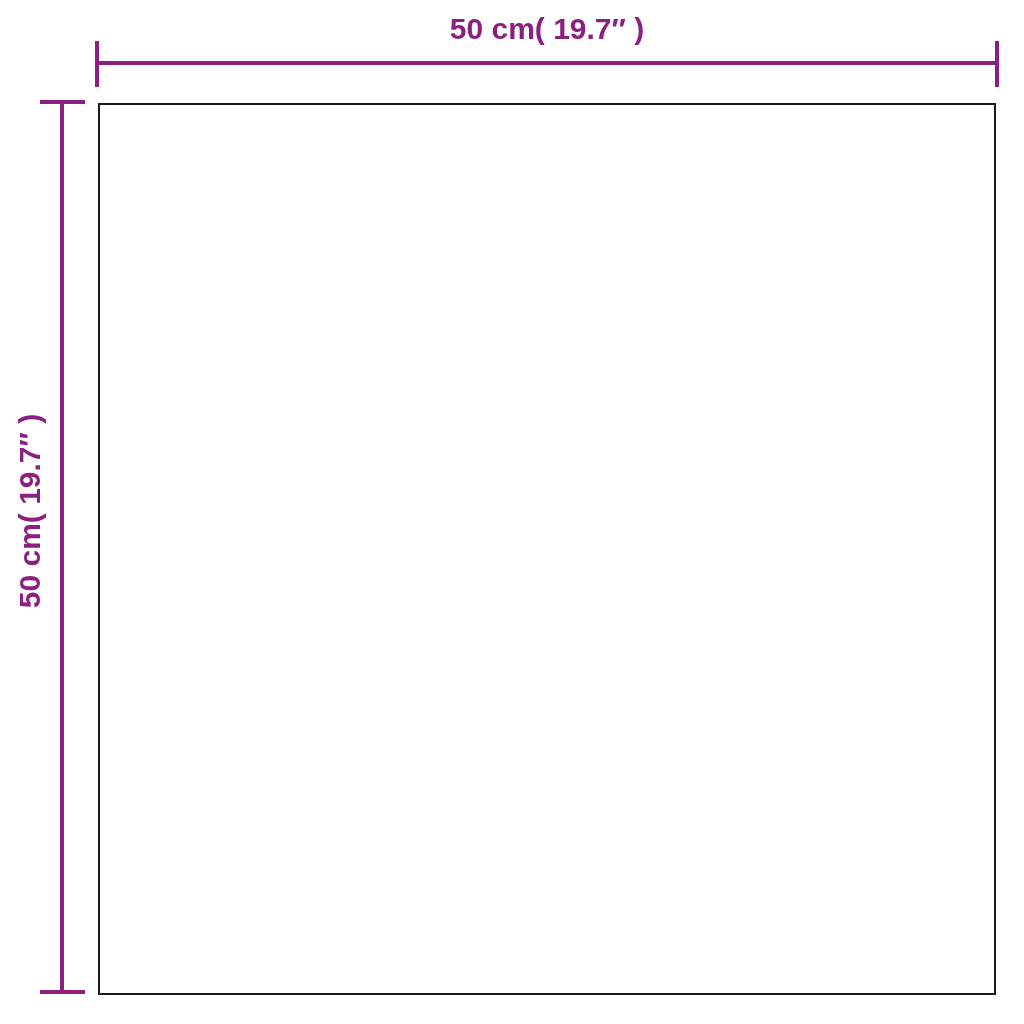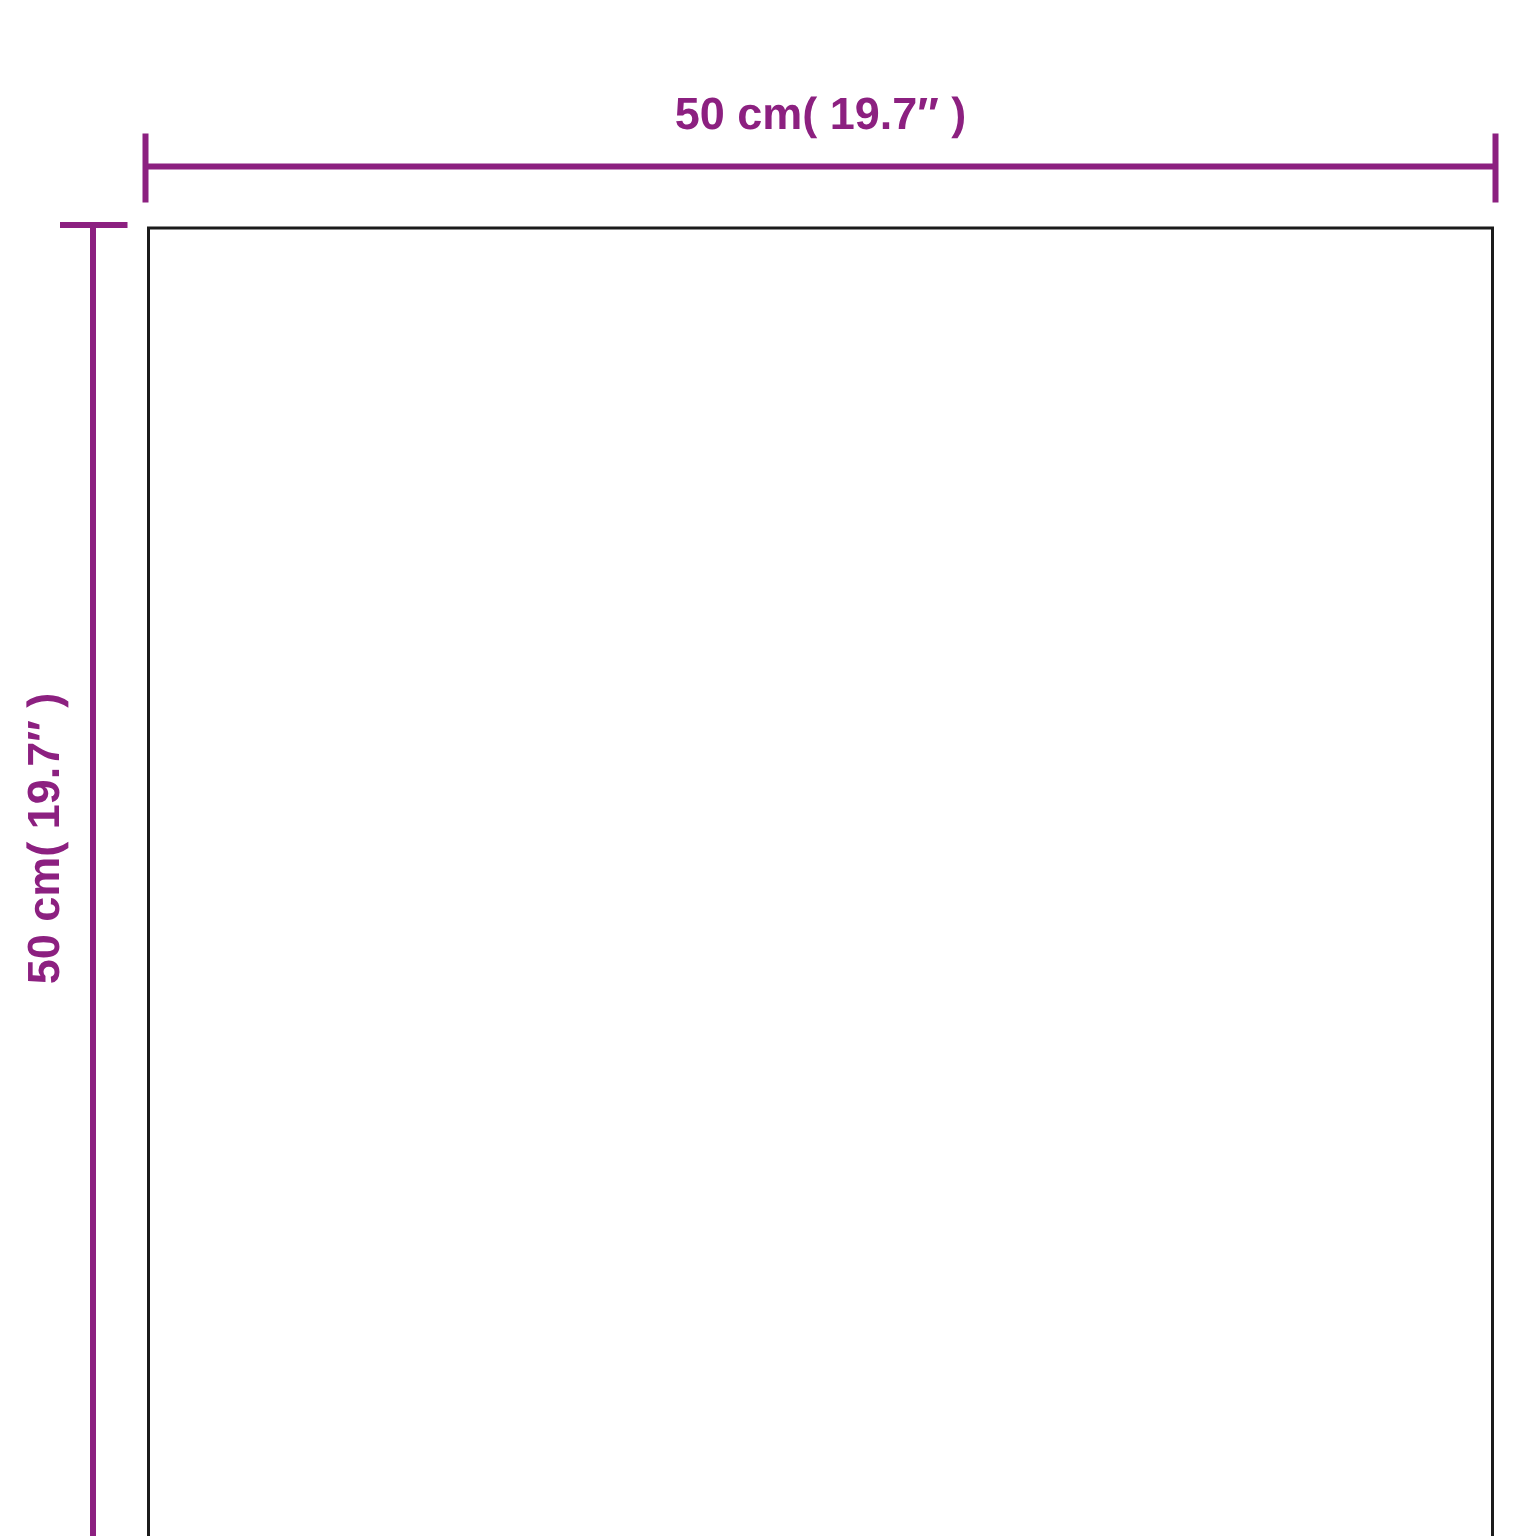--- a/index.html
+++ b/index.html
@@ -10,21 +10,20 @@
     width: 1024px;
     height: 1024px;
     position: relative;
     overflow: hidden;
     background: var(--bg-color, #ffffff);
     font-family: "Liberation Sans", sans-serif;
   }
   .stage {
     position: absolute;
     inset: 0;
-    margin-top: 48px;
   }
   
   .panel {
     position: absolute;
     left: 98px;
     top: 103px;
     width: 898px;
     height: 892px;
     box-sizing: border-box;
     border: 2px solid var(--outline-color, #1b1b1b);

